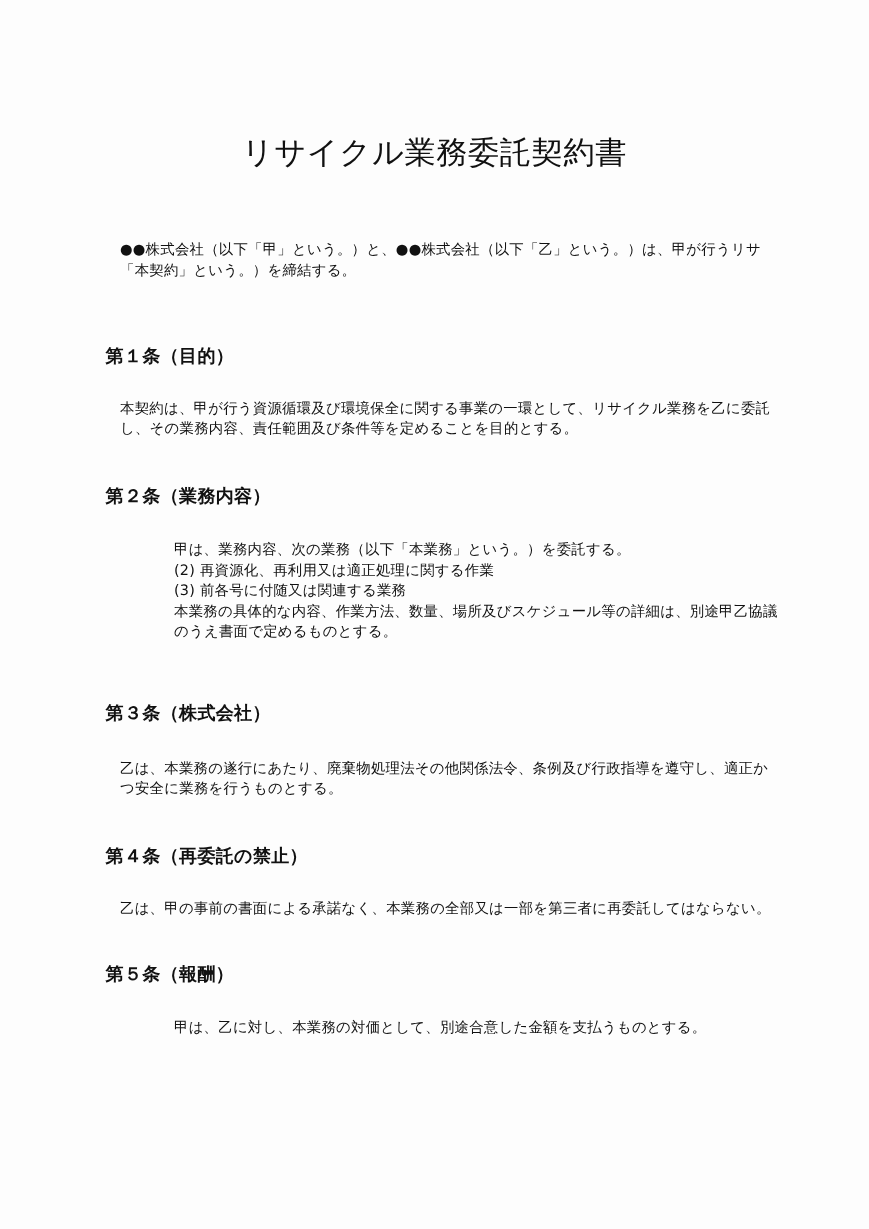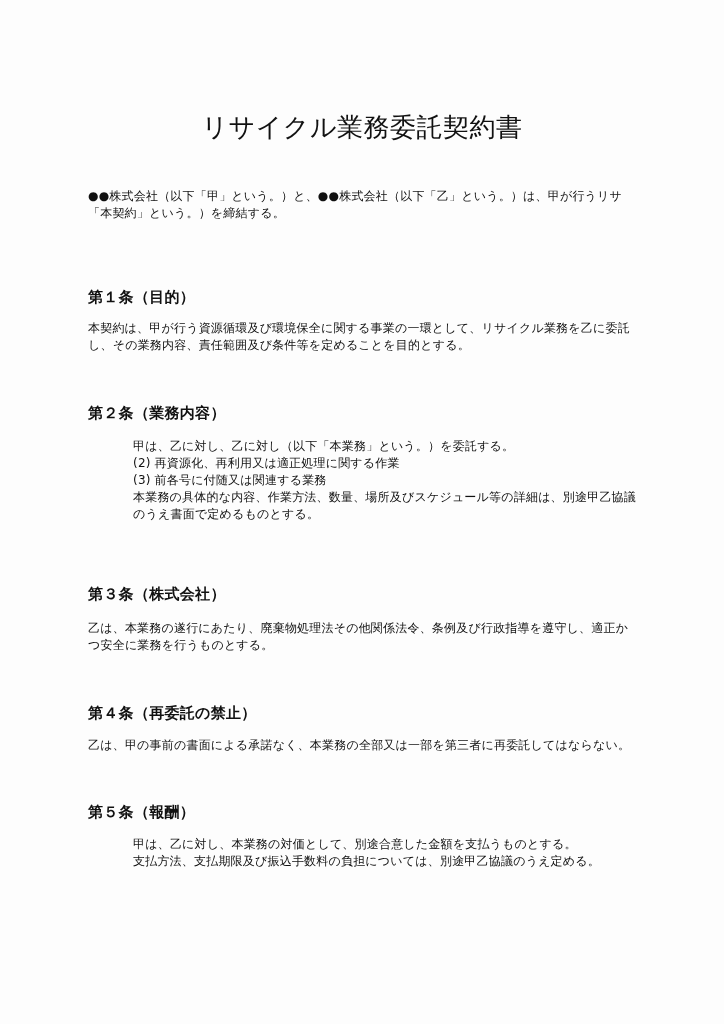--- a/index.html
+++ b/index.html
@@ -9,21 +9,21 @@
     color: #111;
   }
   .page { position: absolute; left: 0; top: 0; width: 724px; height: 900px; }
   .title {
     position: absolute; left: 0; width: 724px; top: 110px;
     text-align: center; font-size: 26px; font-weight: normal; letter-spacing: 0.5px;
     margin: 0; color: #111;
   }
   .para {
     position: absolute; left: 88px; width: 560px;
-    font-size: 12px; line-height: 17px; margin: 0; letter-spacing: 0.2px;
+    font-size: 12px; line-height: 17px; margin: 12px; letter-spacing: 0.2px;
   }
   .para.indent { left: 133px; width: 520px; }
   .heading {
     position: absolute; left: 88px; font-size: 15px; font-weight: bold; margin: 0;
     letter-spacing: 0.3px;
   }
   .line { display: block; white-space: nowrap; }
 </style>
 </head>
 <body>
@@ -38,37 +38,36 @@
   </p>
 
   <h2 class="heading" style="top:288px;">第１条（目的）</h2>
   <p class="para" style="top:320px;">
     <span class="line">本契約は、甲が行う資源循環及び環境保全に関する事業の一環として、リサイクル業務を乙に委託</span>
     <span class="line">し、その業務内容、責任範囲及び条件等を定めることを目的とする。</span>
   </p>
 
   <h2 class="heading" style="top:404px;text-align:center;">第２条（業務内容）</h2>
   <p class="para indent" style="top:438px;">
-    <span class="line">甲は、乙に対し、乙に対し（以下「本業務」という。）を委託する。</span>
+    <span class="line">甲は、業務内容、次の業務（以下「本業務」という。）を委託する。</span>
     <span class="line">(2) 再資源化、再利用又は適正処理に関する作業</span>
     <span class="line">(3) 前各号に付随又は関連する業務</span>
     <span class="line">本業務の具体的な内容、作業方法、数量、場所及びスケジュール等の詳細は、別途甲乙協議</span>
     <span class="line">のうえ書面で定めるものとする。</span>
   </p>
 
   <h2 class="heading" style="top:585px;">第３条（株式会社）</h2>
   <p class="para" style="top:620px;">
     <span class="line">乙は、本業務の遂行にあたり、廃棄物処理法その他関係法令、条例及び行政指導を遵守し、適正か</span>
     <span class="line">つ安全に業務を行うものとする。</span>
   </p>
 
   <h2 class="heading" style="top:704px;">第４条（再委託の禁止）</h2>
   <p class="para" style="top:737px;">
     <span class="line">乙は、甲の事前の書面による承諾なく、本業務の全部又は一部を第三者に再委託してはならない。</span>
   </p>
 
   <h2 class="heading" style="top:803px;">第５条（報酬）</h2>
   <p class="para indent" style="top:836px;">
     <span class="line">甲は、乙に対し、本業務の対価として、別途合意した金額を支払うものとする。</span>
-    <span class="line">支払方法、支払期限及び振込手数料の負担については、別途甲乙協議のうえ定める。</span>
   </p>
 
 </div>
 
 </body></html>

